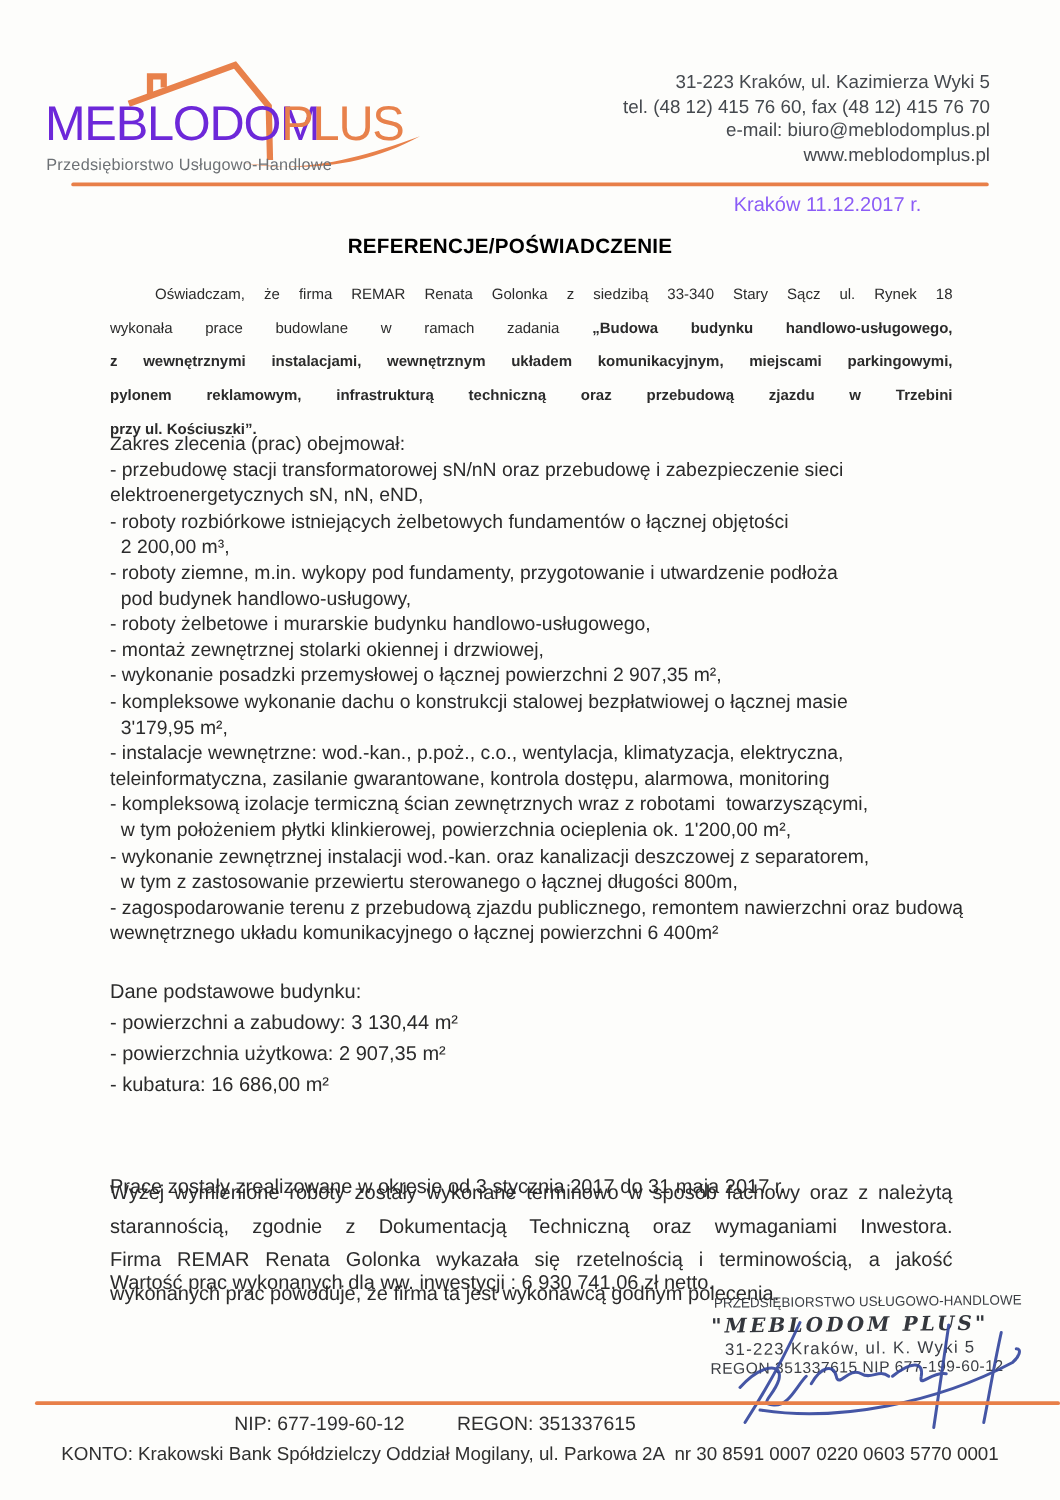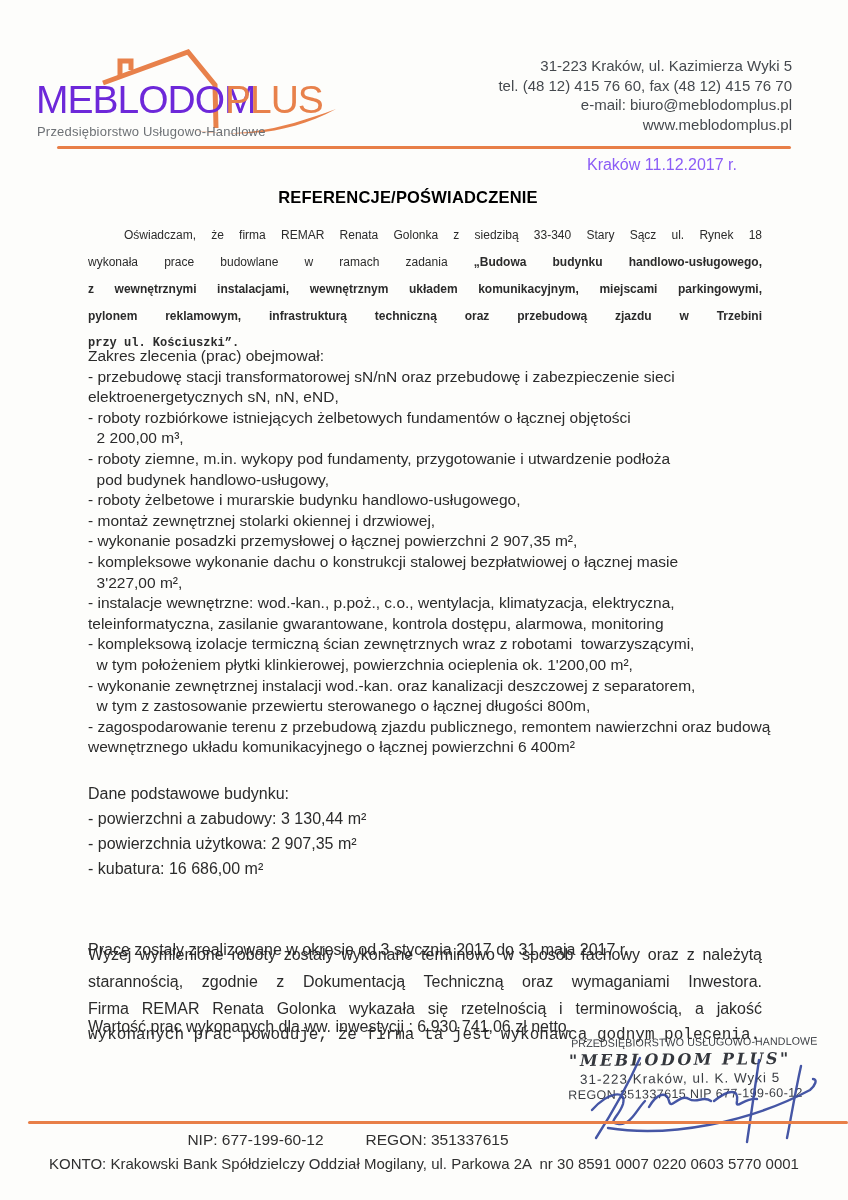--- a/index.html
+++ b/index.html
@@ -22,21 +22,21 @@
   .rule-top{left:57px;top:146px;width:734px;}
   .rule-bottom{left:28px;top:1121px;width:820px;}
   .date-line{position:absolute;left:0;top:156px;width:737px;text-align:right;
     font-size:16px;color:#8b5cf6;}
   
   .title{position:absolute;left:0;top:188px;width:816px;text-align:center;
     font-size:16.5px;font-weight:bold;letter-spacing:0.2px;color:#000000;}
   .col{position:absolute;left:88px;width:674px;}
   .intro{top:222px;font-size:12px;line-height:27px;}
   .jline{text-align:justify;text-align-last:justify;white-space:normal;}
-  .lline{text-align:left;text-align-last:left;font-family:Liberation Mono, monospace;}
+  .lline{text-align:left;text-align-last:left;}
   .first-indent{padding-left:36px;}
   .b{font-weight:bold;}
   .scope{top:346px;font-size:15.5px;line-height:20.6px;width:700px;}
   .scope .line,.building .line{white-space:pre;}
   .building{top:781px;font-size:16px;line-height:25px;}
   .completion{top:886px;font-size:16px;line-height:25.5px;white-space:pre;}
   .closing{top:941px;font-size:16px;line-height:27px;}
   
   .stamp{position:absolute;left:568px;top:1036px;width:224px;text-align:center;
     color:#3b3e44;transform:rotate(-0.6deg);}
@@ -94,21 +94,21 @@
     <div class="line">- przebudowę stacji transformatorowej sN/nN oraz przebudowę i zabezpieczenie sieci</div>
     <div class="line">elektroenergetycznych sN, nN, eND,</div>
     <div class="line">- roboty rozbiórkowe istniejących żelbetowych fundamentów o łącznej objętości</div>
     <div class="line">  2 200,00 m³,</div>
     <div class="line">- roboty ziemne, m.in. wykopy pod fundamenty, przygotowanie i utwardzenie podłoża</div>
     <div class="line">  pod budynek handlowo-usługowy,</div>
     <div class="line">- roboty żelbetowe i murarskie budynku handlowo-usługowego,</div>
     <div class="line">- montaż zewnętrznej stolarki okiennej i drzwiowej,</div>
     <div class="line">- wykonanie posadzki przemysłowej o łącznej powierzchni 2 907,35 m²,</div>
     <div class="line">- kompleksowe wykonanie dachu o konstrukcji stalowej bezpłatwiowej o łącznej masie</div>
-    <div class="line">  3'227,00 m²,</div>
+    <div class="line">  3'179,95 m²,</div>
     <div class="line">- instalacje wewnętrzne: wod.-kan., p.poż., c.o., wentylacja, klimatyzacja, elektryczna,</div>
     <div class="line">teleinformatyczna, zasilanie gwarantowane, kontrola dostępu, alarmowa, monitoring</div>
     <div class="line">- kompleksową izolacje termiczną ścian zewnętrznych wraz z robotami  towarzyszącymi,</div>
     <div class="line">  w tym położeniem płytki klinkierowej, powierzchnia ocieplenia ok. 1'200,00 m²,</div>
     <div class="line">- wykonanie zewnętrznej instalacji wod.-kan. oraz kanalizacji deszczowej z separatorem,</div>
     <div class="line">  w tym z zastosowanie przewiertu sterowanego o łącznej długości 800m,</div>
     <div class="line">- zagospodarowanie terenu z przebudową zjazdu publicznego, remontem nawierzchni oraz budową</div>
     <div class="line">wewnętrznego układu komunikacyjnego o łącznej powierzchni 6 400m²</div>
   </div>
 

